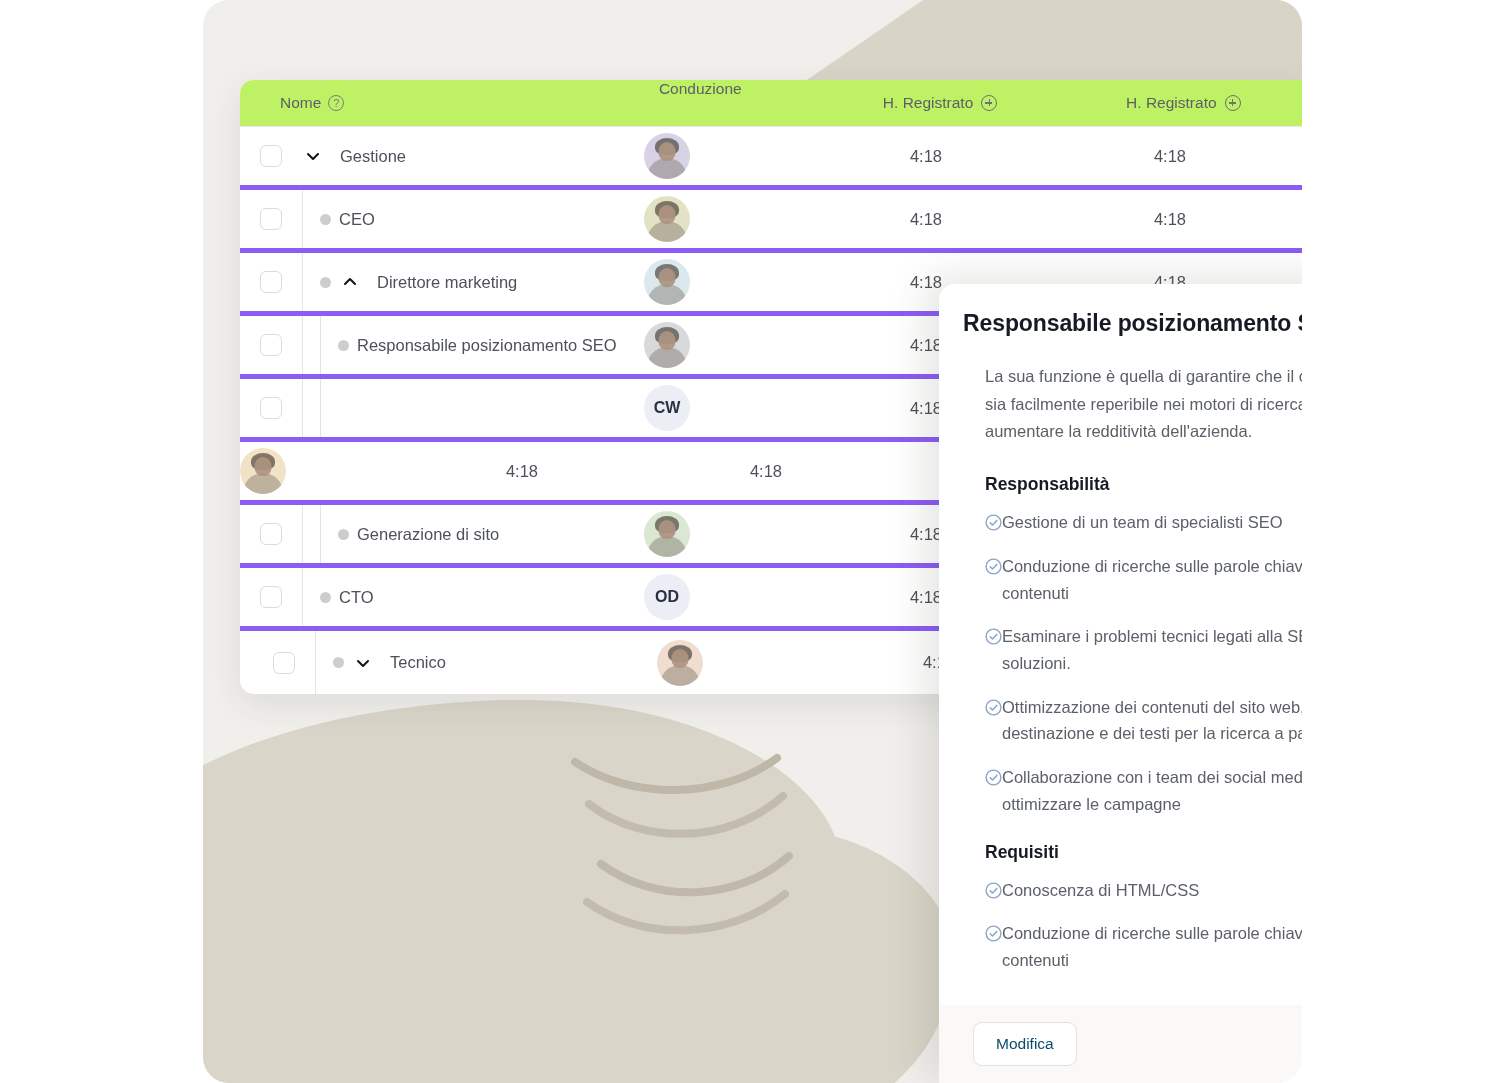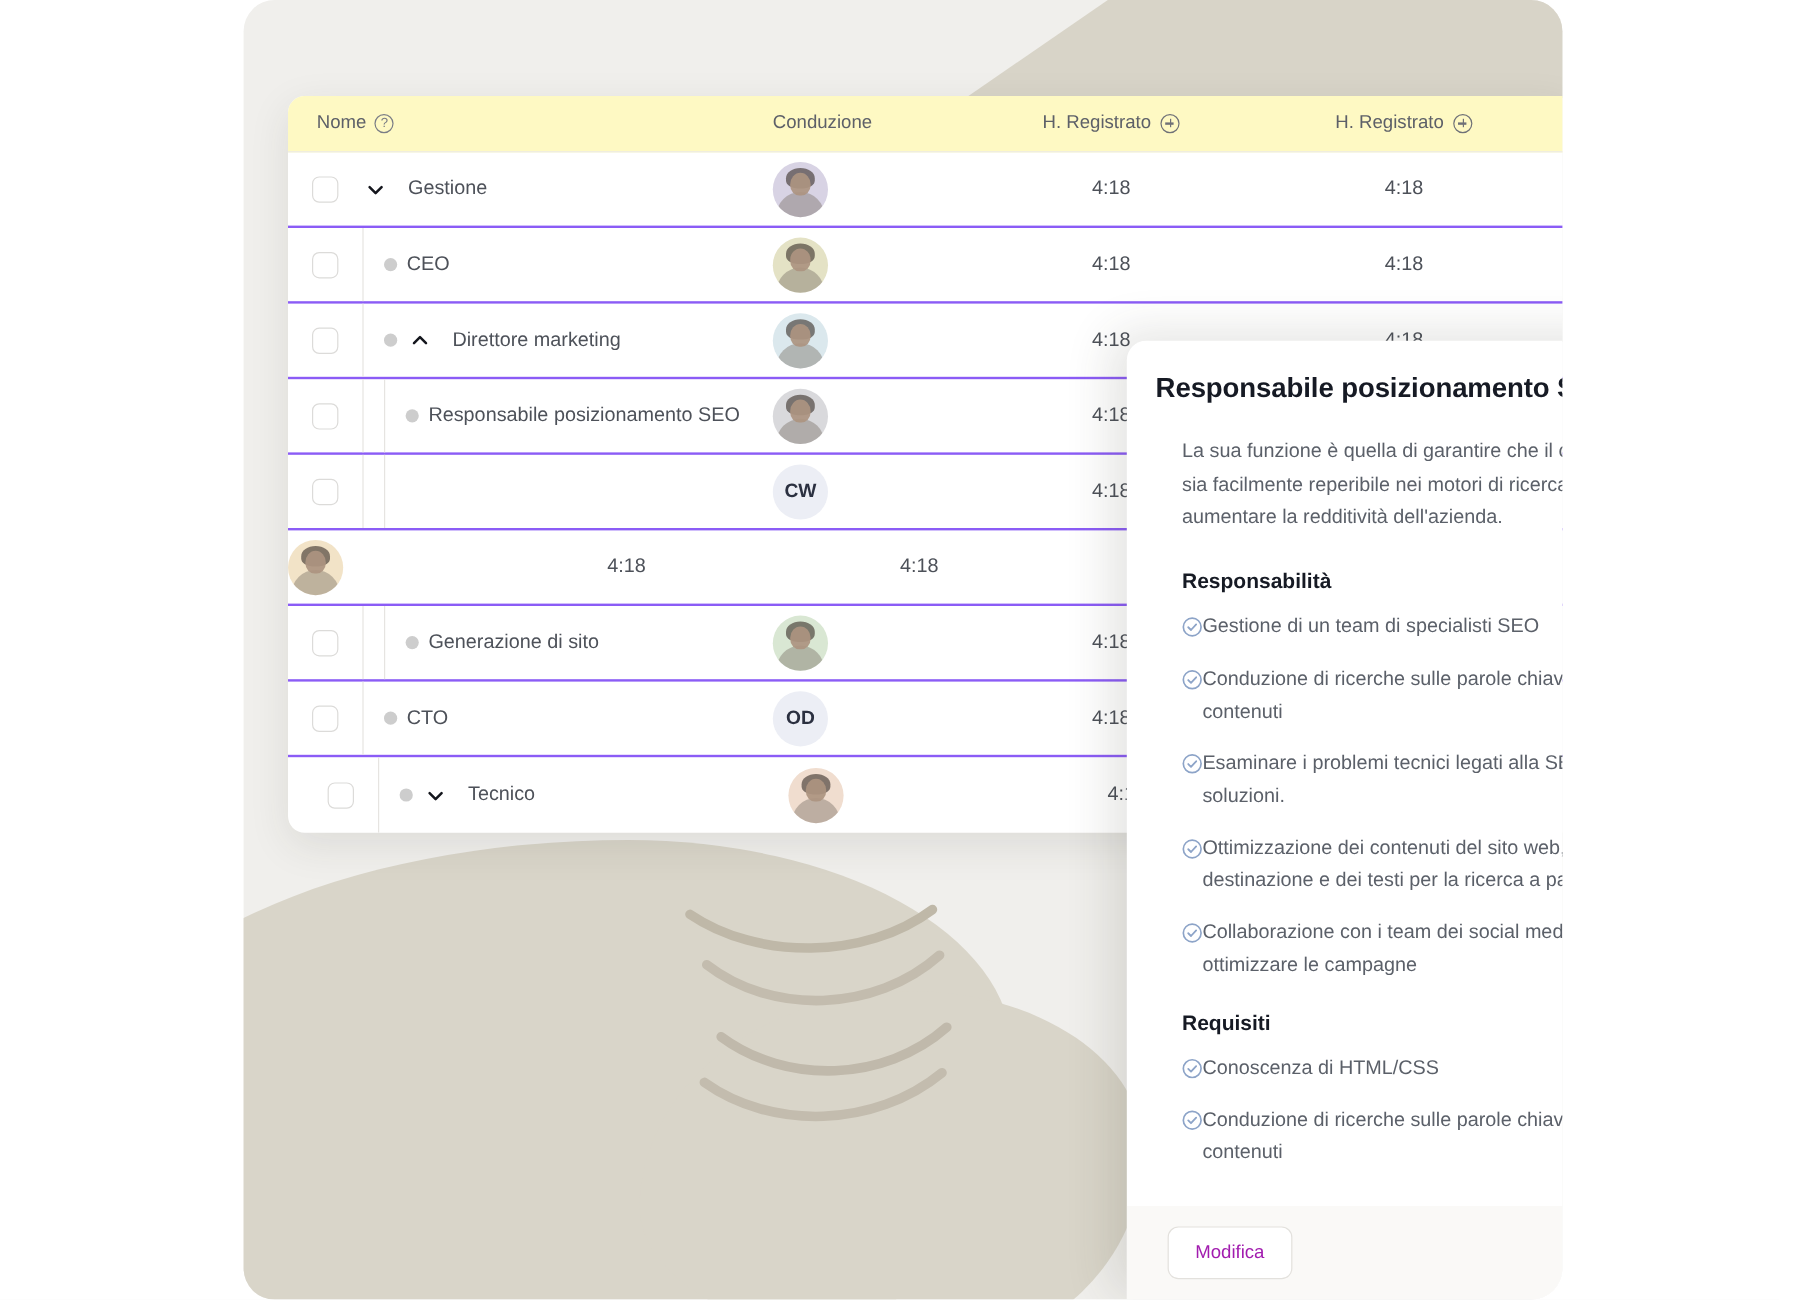--- a/index.html
+++ b/index.html
@@ -75,26 +75,26 @@
     top: 80px;
     width: 1065px;       
     background: #ffffff;
     border-radius: 14px 0 0 14px;
     box-shadow: 0 10px 34px rgba(50,45,35,.10);
     overflow: hidden;
   }
 
   .thead {
     display: flex;
-    align-items: center;
     height: 47px;
-    background: #fef9c3;
+    background: #bef264;
     border-bottom: 1px solid #eceae6;
     font-size: 15.5px;
     color: #5d6068;
+    padding-left: 16px;
   }
   .th-name    { width: 404px; padding-left: 24px; display: flex; align-items: center; gap: 7px; }
   .th-sup     { width: 160px; text-align: left; }
   .th-hours   { width: 244px; display: flex; justify-content: center; align-items: center; gap: 8px; }
 
   .icon-circle {
     width: 16px; height: 16px; border-radius: 50%;
     border: 1.4px solid #7a7d85;
     display: inline-flex; align-items: center; justify-content: center;
     font-size: 11px; line-height: 1; color: #7a7d85;
@@ -107,21 +107,21 @@
     content:""; position:absolute; background:#6f7177;
   }
   .plus-glyph::before { left:3px; top:6.3px; width:7px; height:1.4px; }
   .plus-glyph::after  { top:3px; left:6.3px; height:7px; width:1.4px; }
 
   
   .row {
     display: flex;
     align-items: center;
     min-height: 63px;
-    border-bottom: 2px solid #8b5cf6;
+    border-bottom: 5px solid #8b5cf6;
     position: relative;
   }
   .row:last-child { border-bottom: none; justify-content: flex-end; }
 
   .cell-name {
     width: 404px;
     display: flex;
     align-items: stretch;
     align-self: stretch;
   }
@@ -255,21 +255,21 @@
     height: 44px;
     padding: 0 22px;
     border-radius: 9px;
     font-size: 15.5px;
     display: inline-flex;
     align-items: center;
     justify-content: center;
     cursor: pointer;
     border: 1px solid transparent;
   }
-  .btn-edit   { background:#ffffff; border-color:#e3e1dd; color:#a21caf; }
+  .btn-edit   { background:#ffffff; border-color:#e3e1dd; color:#0c4a6e; }
 </style>
 </head>
 <body>
 
 <div id="root">
   <div class="canvas">
 
     <div class="deco-slab"></div>
     <div class="deco-blob"></div>
     <div class="deco-blob-2"></div>

